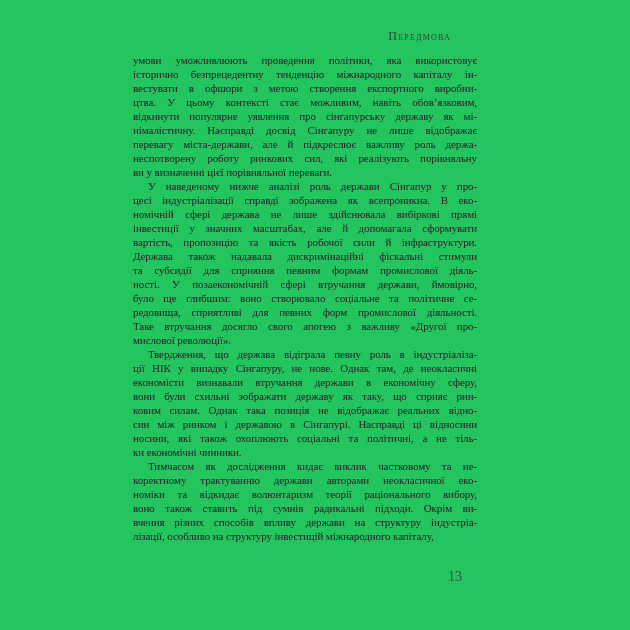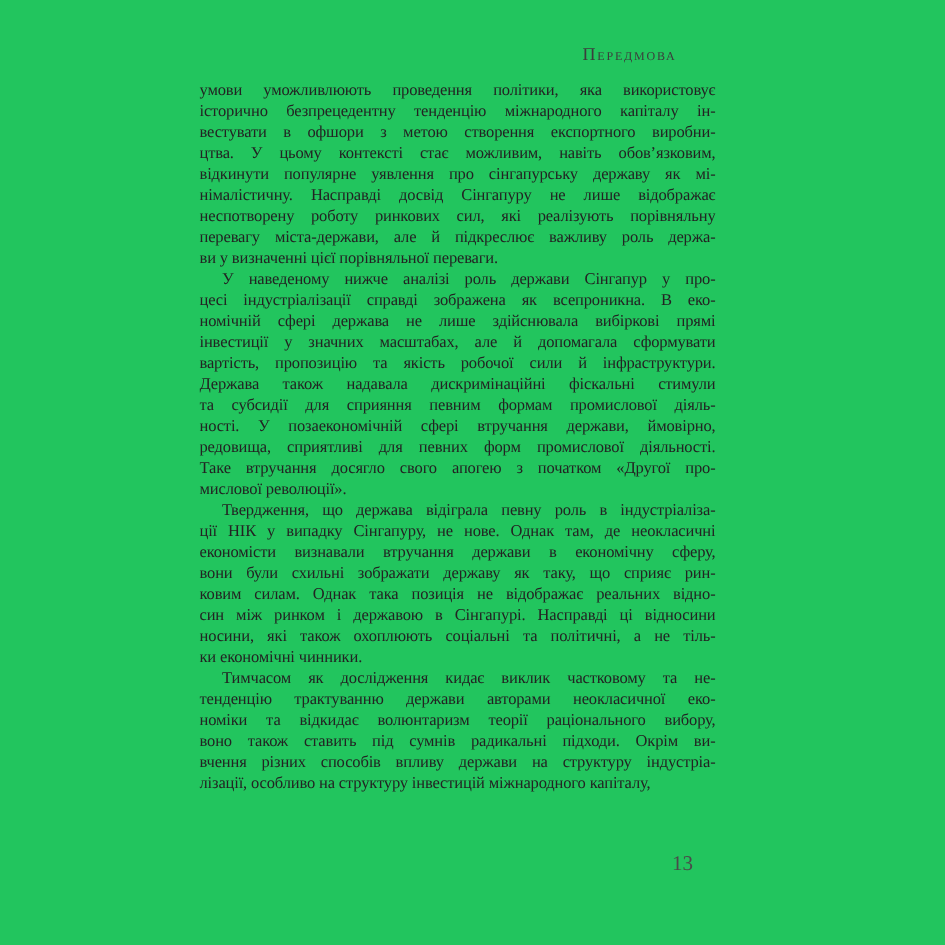--- a/index.html
+++ b/index.html
@@ -63,44 +63,45 @@
 <div class="page">
   <div class="running-head">Передмова</div>
 
   <div class="body-text" id="body-text">
       <div class="line">умови уможливлюють проведення політики, яка використовує</div>
       <div class="line">історично безпрецедентну тенденцію міжнародного капіталу ін-</div>
       <div class="line">вестувати в офшори з метою створення експортного виробни-</div>
       <div class="line">цтва. У цьому контексті стає можливим, навіть обов’язковим,</div>
       <div class="line">відкинути популярне уявлення про сінгапурську державу як мі-</div>
       <div class="line">німалістичну. Насправді досвід Сінгапуру не лише відображає</div>
+      <div class="line">перевагу міста-держави, але й підкреслює важливу роль держа-</div>
       <div class="line">неспотворену роботу ринкових сил, які реалізують порівняльну</div>
-      <div class="line">перевагу міста-держави, але й підкреслює важливу роль держа-</div>
       <div class="line last">ви у визначенні цієї порівняльної переваги.</div>
       <div class="line indent">У наведеному нижче аналізі роль держави Сінгапур у про-</div>
       <div class="line">цесі індустріалізації справді зображена як всепроникна. В еко-</div>
       <div class="line">номічній сфері держава не лише здійснювала вибіркові прямі</div>
       <div class="line">інвестиції у значних масштабах, але й допомагала сформувати</div>
       <div class="line">вартість, пропозицію та якість робочої сили й інфраструктури.</div>
       <div class="line">Держава також надавала дискримінаційні фіскальні стимули</div>
       <div class="line">та субсидії для сприяння певним формам промислової діяль-</div>
       <div class="line">ності. У позаекономічній сфері втручання держави, ймовірно,</div>
+      <div class="line">було ще глибшим: воно створювало соціальне та політичне се-</div>
       <div class="line">редовища, сприятливі для певних форм промислової діяльності.</div>
-      <div class="line">Таке втручання досягло свого апогею з початком «Другої про-</div>
+      <div class="line">Таке втручання досягло свого апогею з важливу «Другої про-</div>
       <div class="line last">мислової революції».</div>
       <div class="line indent">Твердження, що держава відіграла певну роль в індустріаліза-</div>
       <div class="line">ції НІК у випадку Сінгапуру, не нове. Однак там, де неокласичні</div>
       <div class="line">економісти визнавали втручання держави в економічну сферу,</div>
       <div class="line">вони були схильні зображати державу як таку, що сприяє рин-</div>
       <div class="line">ковим силам. Однак така позиція не відображає реальних відно-</div>
       <div class="line">син між ринком і державою в Сінгапурі. Насправді ці відносини</div>
       <div class="line">носини, які також охоплюють соціальні та політичні, а не тіль-</div>
       <div class="line last">ки економічні чинники.</div>
       <div class="line indent">Тимчасом як дослідження кидає виклик частковому та не-</div>
-      <div class="line">тенденцію трактуванню держави авторами неокласичної еко-</div>
+      <div class="line">коректному трактуванню держави авторами неокласичної еко-</div>
       <div class="line">номіки та відкидає волюнтаризм теорії раціонального вибору,</div>
       <div class="line">воно також ставить під сумнів радикальні підходи. Окрім ви-</div>
       <div class="line">вчення різних способів впливу держави на структуру індустріа-</div>
       <div class="line last">лізації, особливо на структуру інвестицій міжнародного капіталу,</div>
     </div>
 
   <div class="folio">13</div>
 </div>
 
 </body></html>

